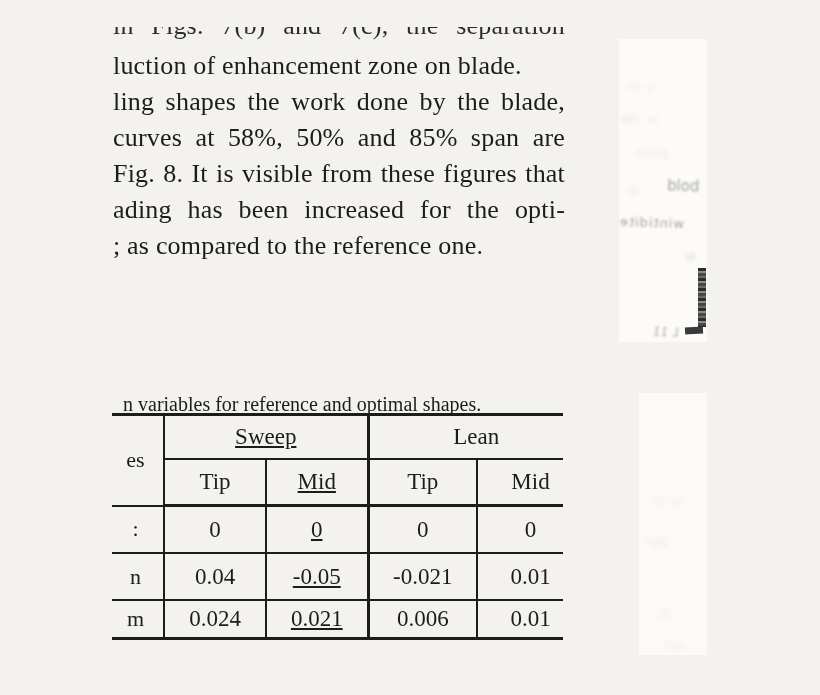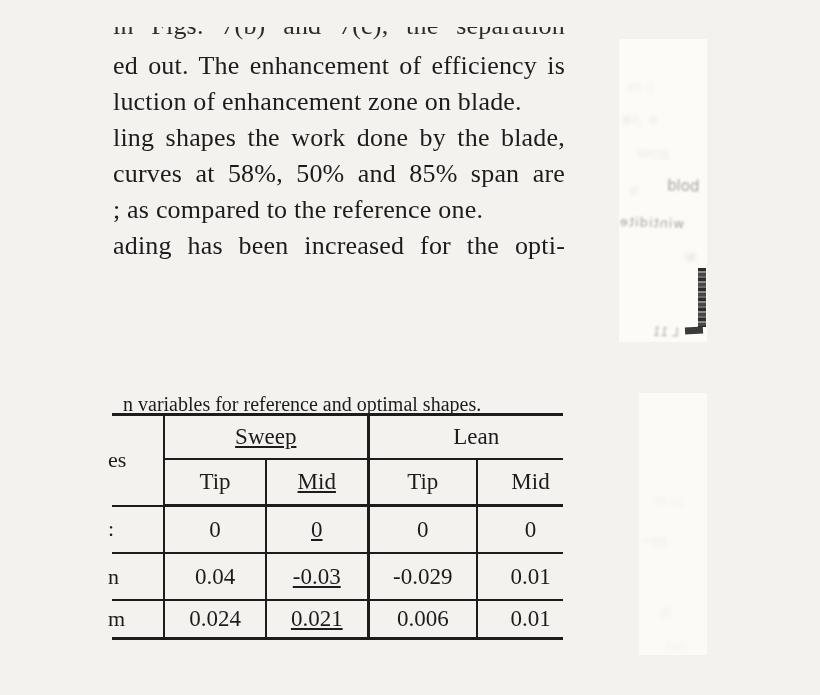--- a/index.html
+++ b/index.html
@@ -38,21 +38,21 @@
     border-collapse:collapse; table-layout:fixed; width:451px;
     border-top:3px solid var(--ink);
     border-bottom:3px solid var(--ink);
     font-size:23px;
   }
   .tbl th,.tbl td{
     border:2px solid var(--ink);
     text-align:center; vertical-align:middle;
     font-weight:normal; padding:0; overflow:visible;
   }
-  .tbl .stub{ border-left:none; text-align:left; text-indent:-4px;margin-left:27px; }
+  .tbl .stub{ border-left:none; text-align:center; text-indent:-4px;margin-left:27px; }
   .tbl .lastcol{ border-right:none;padding-left:20px; }
   .tbl .divider{ border-right:3px solid var(--ink);text-decoration:underline; }
   .tbl thead tr.subhdr th{ border-bottom:3px solid var(--ink); }
   .tbl tr.r-grp  th{ height:42px; }
   .tbl tr.subhdr th{ height:44px; }
   .tbl tr.b1 td{ height:45px; }
   .tbl tr.b2 td{ height:45px; }
   .tbl tr.b3 td{ height:36px; }
   .tbl .frag{ font-size:22px; }
   
@@ -76,26 +76,26 @@
     background:#3a3a3a; filter:blur(0.6px); transform:rotate(-3deg);
   }
 </style>
 </head>
 <body>
 
 <div class="article">
   <div class="line clip">
     <span class="inner">in Figs. 7(b) and 7(c), the separation</span>
   </div>
-  <div class="line j">ed out. The enhancement of efficiency is</div>
   <div class="line">luction of enhancement zone on blade.</div>
   <div class="line j">ling shapes the work done by the blade,</div>
   <div class="line j">curves at 58%, 50% and 85% span are</div>
+  <div class="line j">Fig. 8. It is visible from these figures that</div>
+  <div class="line j">ading has been increased for the opti-</div>
   <div class="line">; as compared to the reference one.</div>
-  <div class="line j">ading has been increased for the opti-</div>
 </div>
 
 <div class="caption">n variables for reference and optimal shapes.</div>
 
 <div class="tblwrap">
   <table class="tbl">
     <colgroup>
       <col style="width:52px">
         <col style="width:102px">
         <col style="width:102px">
@@ -119,22 +119,22 @@
       <tr class="b1">
         <td class="stub frag">:</td>
         <td>0</td>
         <td class="divider">0</td>
         <td>0</td>
         <td class="lastcol">0</td>
       </tr>
       <tr class="b2">
         <td class="stub frag">n</td>
         <td>0.04</td>
-        <td class="divider">-0.03</td>
-        <td>-0.029</td>
+        <td class="divider">-0.05</td>
+        <td>-0.021</td>
         <td class="lastcol">0.01</td>
       </tr>
       <tr class="b3">
         <td class="stub frag">m</td>
         <td>0.024</td>
         <td class="divider">0.021</td>
         <td>0.006</td>
         <td class="lastcol">0.01</td>
       </tr>
     </tbody>

